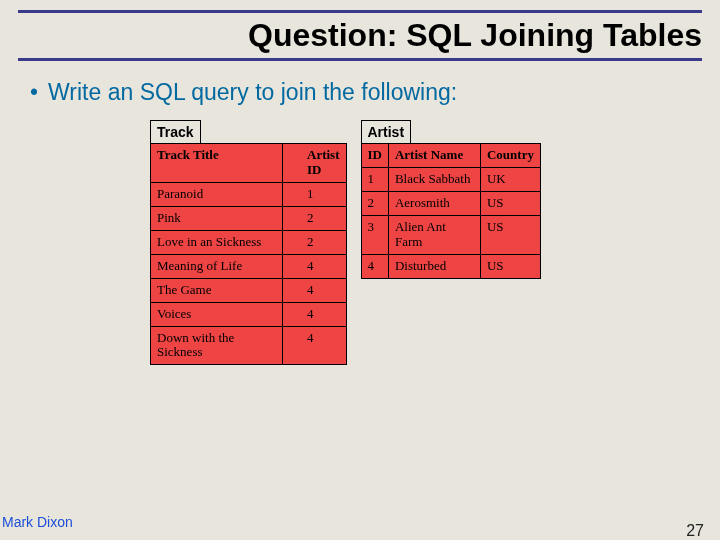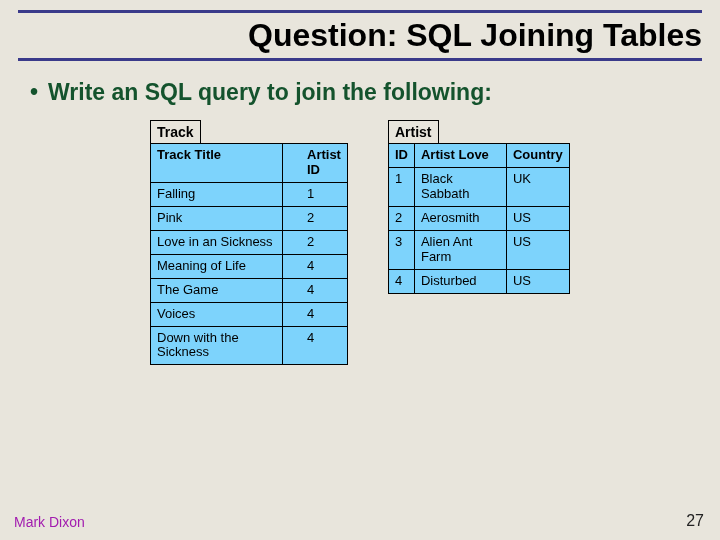--- a/index.html
+++ b/index.html
@@ -24,69 +24,69 @@
     text-align: right;
   }
   .hr-bot {
     height: 3px;
     background: #3a3a8a;
     margin: 4px 18px 0 18px;
   }
   .bullet-row {
     margin: 18px 18px 4px 30px;
     font-size: 23px;
-    color: #14532d;
-    font-weight: bold;
+    color: #0369a1;
   }
   .bullet-dot { margin-right: 10px; }
   .tables-wrap {
     display: flex;
-    gap: 40px;
+    gap: 14px;
     margin: 14px 0 0 150px;
     align-items: flex-start;
   }
   .tbl-block { display: flex; flex-direction: column; }
   .tbl-caption {
     border: 1.5px solid #000;
     border-bottom: none;
     font-size: 14px;
     font-weight: bold;
     padding: 3px 6px;
     width: fit-content;
     background: #e8e5dc;
   }
   table {
     border-collapse: collapse;
-    background: #7dd3fc;
+    background: #ef4444;
+    font-family: Liberation Serif, serif;
   }
   th, td {
     border: 1.5px solid #000;
     font-size: 13px;
     padding: 4px 6px;
     text-align: left;
     vertical-align: top;
     line-height: 1.15;
   }
   th { font-weight: bold; }
   .track-tbl th:nth-child(1), .track-tbl td:nth-child(1) { width: 132px; }
   .track-tbl th:nth-child(2), .track-tbl td:nth-child(2) { width: 48px; padding-left: 24px; }
   .artist-tbl th:nth-child(1), .artist-tbl td:nth-child(1) { width: 22px; }
   .artist-tbl th:nth-child(2), .artist-tbl td:nth-child(2) { width: 92px; }
   .artist-tbl th:nth-child(3), .artist-tbl td:nth-child(3) { width: 52px; }
   .footer-left {
     position: absolute;
-    left: 14px;
+    left: 2px;
     bottom: 10px;
     font-size: 14px;
-    color: #a21caf;
+    color: #1d4ed8;
   }
   .footer-right {
     position: absolute;
     right: 16px;
-    bottom: 10px;
+    bottom: 0;
     font-size: 16px;
     color: #222;
   }
 </style>
 </head>
 <body>
 
 <div class="hr-top"></div>
 <h1 class="title">Question: SQL Joining Tables</h1>
 <div class="hr-bot"></div>
@@ -101,21 +101,21 @@
     <div class="tbl-caption">Track</div>
     <table class="track-tbl">
       <thead>
         <tr>
           <th>Track Title</th>
           <th>Artist ID</th>
         </tr>
       </thead>
       <tbody>
         <tr>
-            <td>Falling</td>
+            <td>Paranoid</td>
             <td>1</td>
           </tr>
         <tr>
             <td>Pink</td>
             <td>2</td>
           </tr>
         <tr>
             <td>Love in an Sickness</td>
             <td>2</td>
           </tr>
@@ -138,21 +138,21 @@
       </tbody>
     </table>
   </div>
 
   <div class="tbl-block">
     <div class="tbl-caption">Artist</div>
     <table class="artist-tbl">
       <thead>
         <tr>
           <th>ID</th>
-          <th>Artist Love</th>
+          <th>Artist Name</th>
           <th>Country</th>
         </tr>
       </thead>
       <tbody>
         <tr>
             <td>1</td>
             <td>Black Sabbath</td>
             <td>UK</td>
           </tr>
         <tr>

